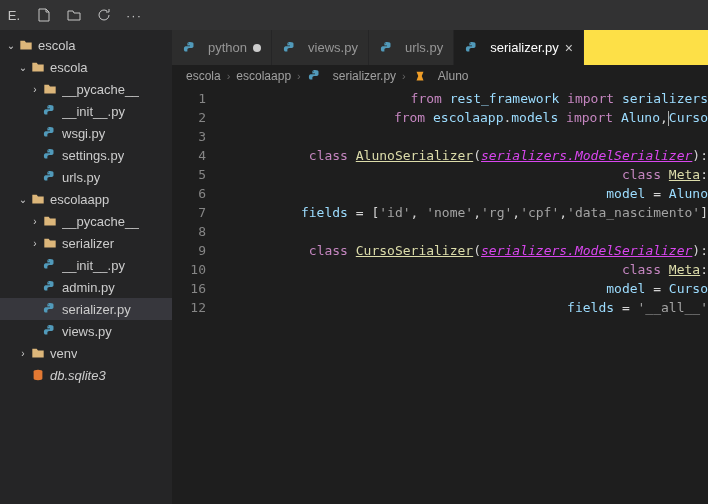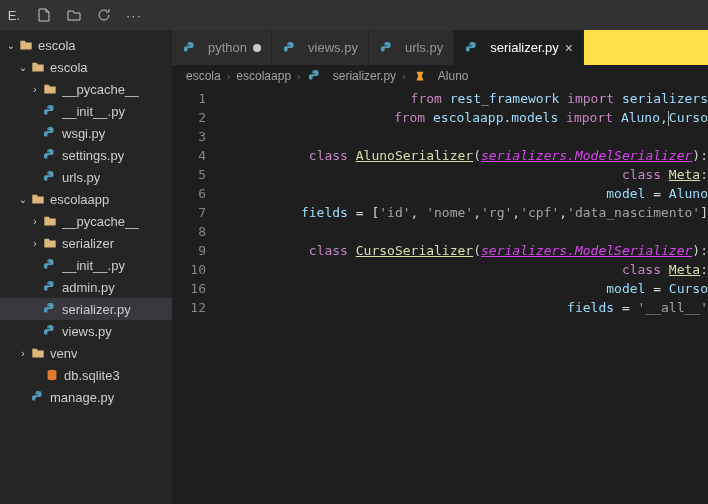--- a/index.html
+++ b/index.html
@@ -192,38 +192,29 @@
       </div>
       <div class="tree-item" style="padding-left: 18px;">
         <span class="chev">›</span>
         <span class="ficon">
           <svg class="folder" viewBox="0 0 16 16">
             <path d="M1.5 3h5l1.5 2h6.5v8h-13z"></path>
           </svg>
         </span>
         <span class="label">venv</span>
       </div>
-      <div class="tree-item" style="padding-left: 32px;">
+      <div class="tree-item" style="padding-left: 18px; font-style: italic;">
         <span class="chev"></span>
         <span class="ficon">
           <svg class="db" viewBox="0 0 16 16">
             <ellipse cx="8" cy="4" rx="5" ry="2"></ellipse>
             <path d="M3 4v8c0 1 2 2 5 2s5-1 5-2V4"></path>
           </svg>
         </span>
         <span class="label">db.sqlite3</span>
-      </div>
-      <div class="tree-item" style="padding-left: 18px;">
-        <span class="chev"></span>
-        <span class="ficon">
-          <svg class="py" viewBox="0 0 16 16">
-            <path d="M8 1c-3 0-3 1.5-3 2v2h3v1H3c-1 0-2 1-2 3s1 3 2 3h2v-2c0-1 1-2 2-2h3c1 0 2-1 2-2V3c0-1-1-2-4-2zM6 3a.5.5 0 1 1 0-1 .5.5 0 0 1 0 1z"></path>
-          </svg>
-        </span>
-        <span class="label">manage.py</span>
       </div>
     </div>
   <div class="editor">
     <div class="tabs" id="tabs">
         <div class="tab">
           <span class="ficon">
             <svg class="py" viewBox="0 0 16 16">
               <path d="M8 1c-3 0-3 1.5-3 2v2h3v1H3c-1 0-2 1-2 3s1 3 2 3h2v-2c0-1 1-2 2-2h3c1 0 2-1 2-2V3c0-1-1-2-4-2zM6 3a.5.5 0 1 1 0-1 .5.5 0 0 1 0 1z"></path>
             </svg>
           </span>

